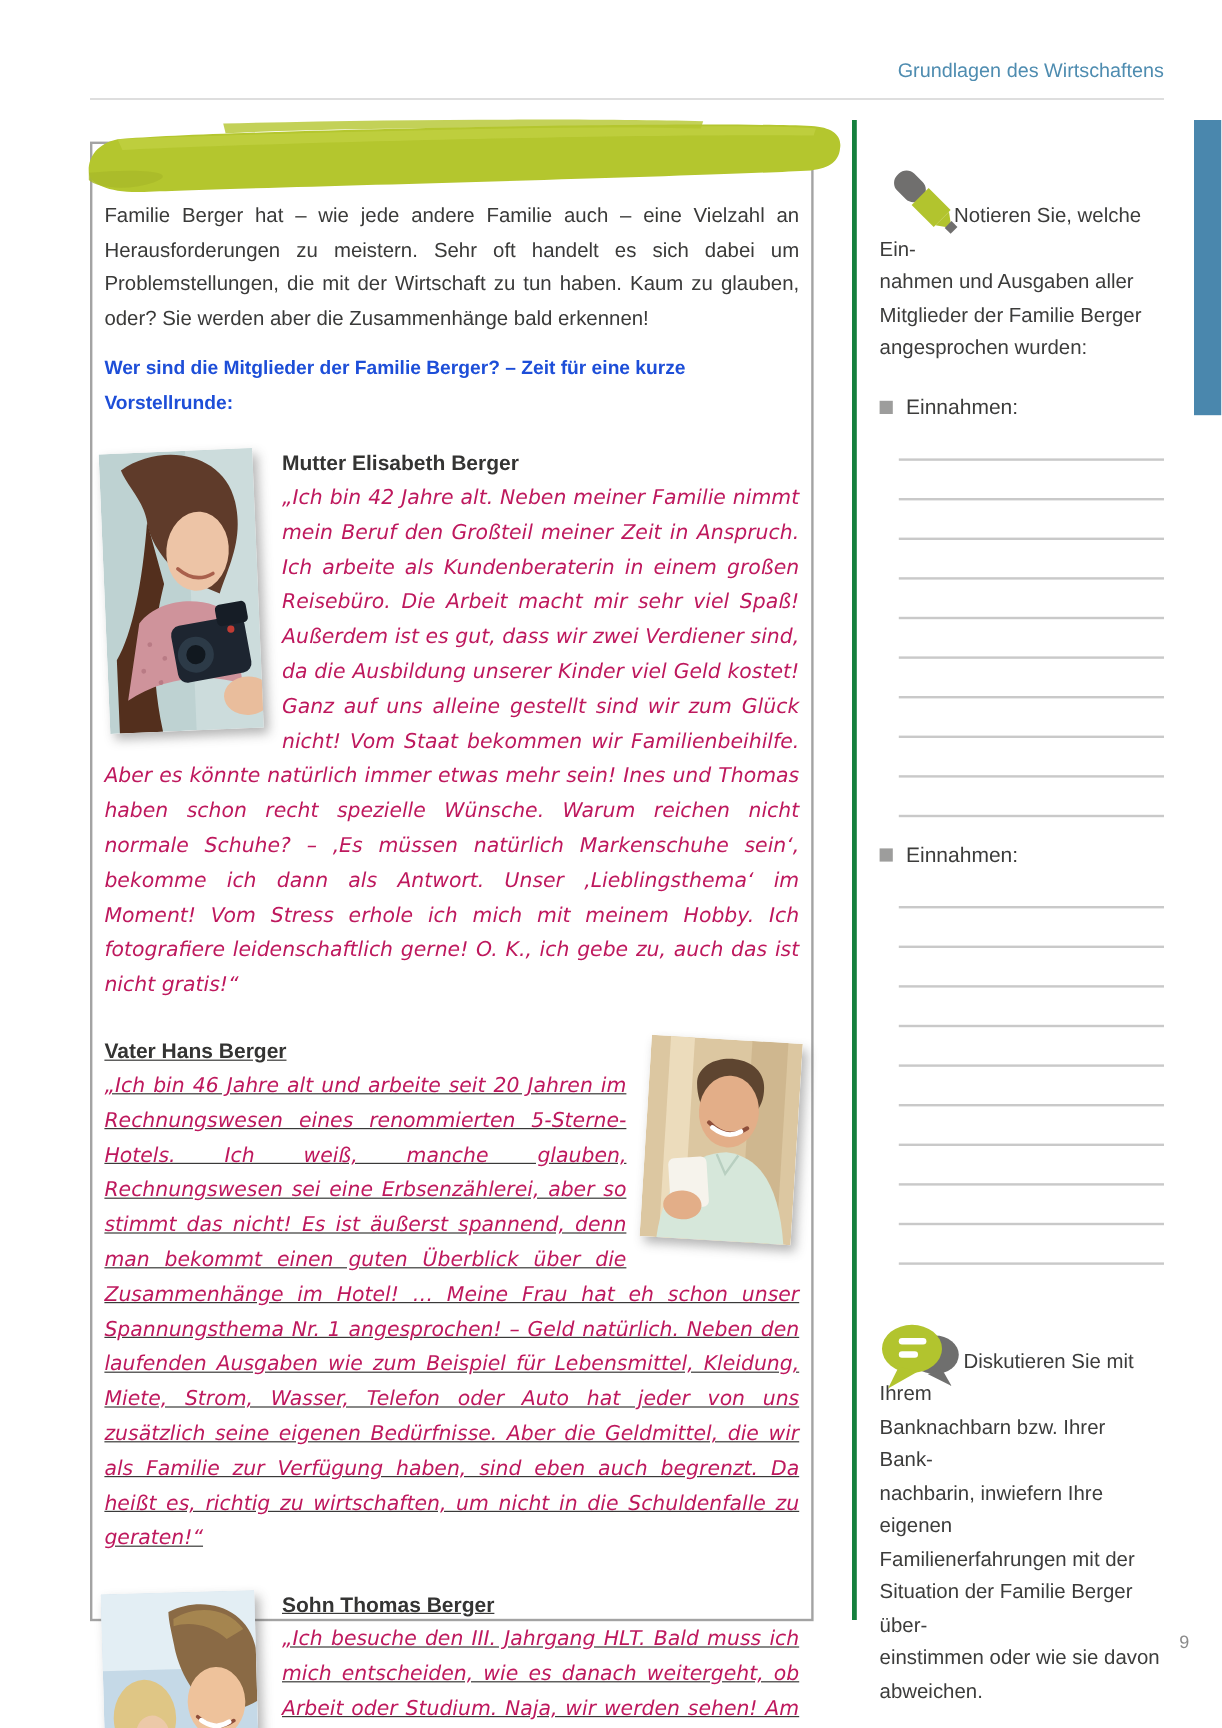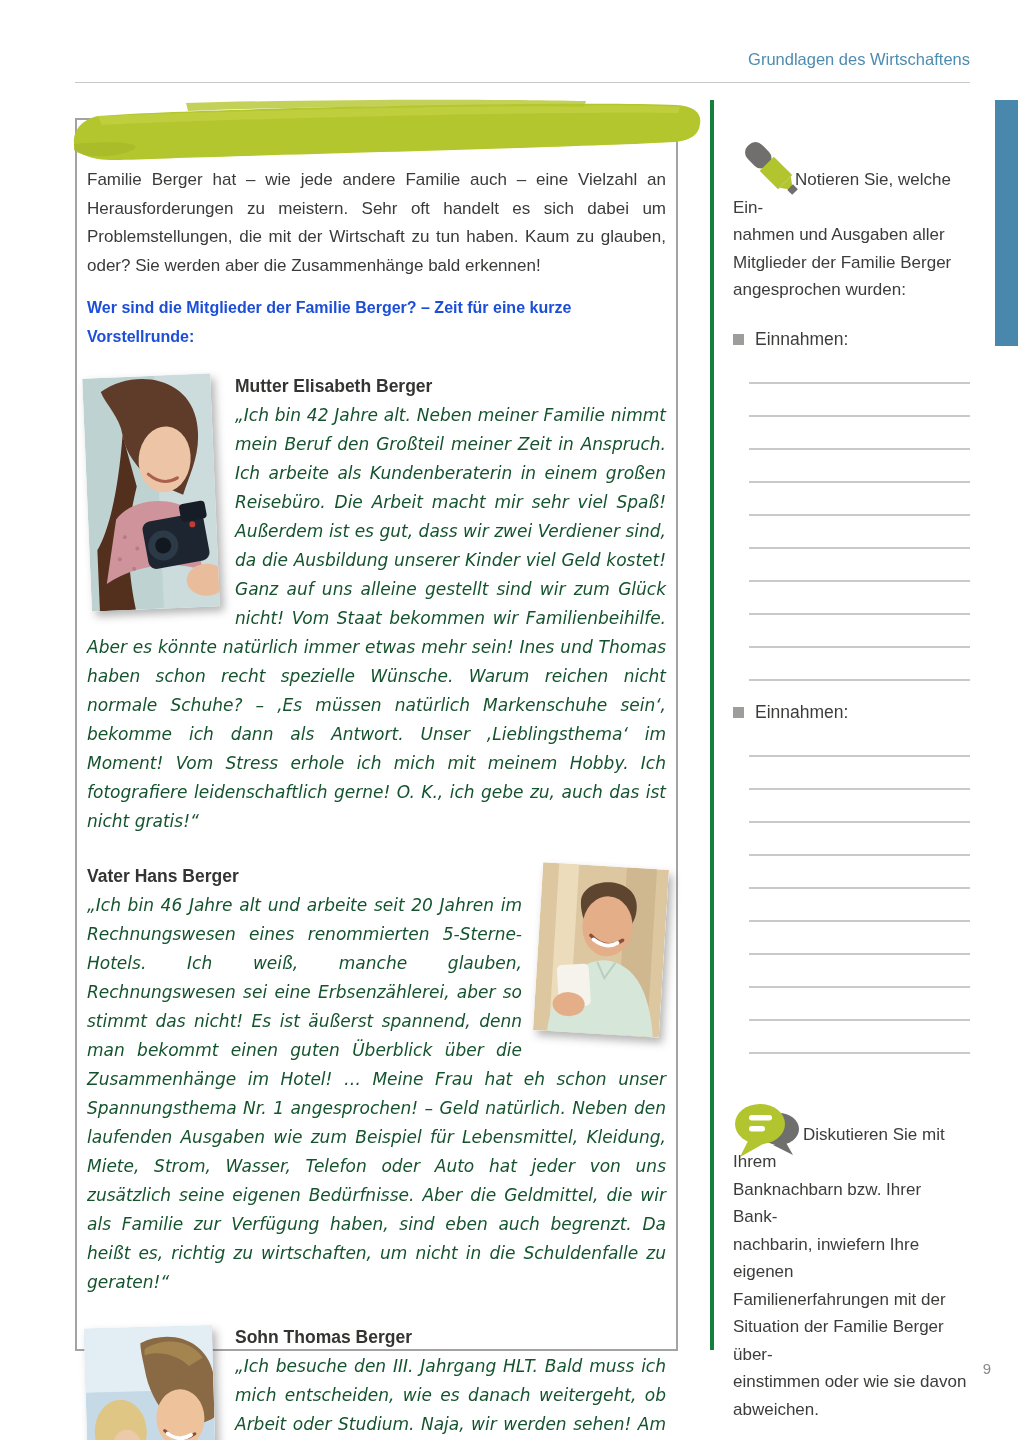--- a/index.html
+++ b/index.html
@@ -15,24 +15,24 @@
                box-sizing:border-box;border:2px solid #a3a3a3;background:#fff;padding:0 10px;}
   .banner{position:absolute;left:66px;top:99px;width:638px;height:66px;z-index:3;}
   .banner svg{display:block;}
   .banner-title{position:absolute;left:0;top:13px;width:100%;text-align:center;
                 color:#ffffff;font-weight:bold;font-size:20px;letter-spacing:.2px;}
 
   .intro{margin:46px 0 0;font-size:17px;line-height:28.5px;text-align:justify;}
   .question{margin:14px 0 0;font-size:16px;line-height:28.5px;font-weight:bold;color:#1d4ed8;}
 
   .member{display:flow-root;margin-top:21px;}
-  .member + .member{margin-top:26px;}
+  .member + .member{margin-top:26px;text-decoration:underline;}
   .member h3{margin:0 0 1px;font-size:17.5px;line-height:28px;font-weight:bold;color:#343433;}
   .member .quote{margin:0;font-size:17px;line-height:29px;text-align:justify;
-                 font-style:italic;font-family:"DejaVu Sans",sans-serif;color:#14532d;}
+                 font-style:italic;font-family:"DejaVu Sans",sans-serif;color:#be185d;}
 
   .photo{box-shadow:4px 5px 9px rgba(60,60,60,.38);background:#fff;}
   .photo svg{display:block;}
   .photo.fl{float:left;margin:4px 20px 6px 0;}
   .photo.fr{float:right;margin:4px 2px 6px 16px;}
   .rot-n2{transform:rotate(-2.4deg);}
   .rot-n1{transform:rotate(-1.6deg);}
   .rot-p3{transform:rotate(3.5deg);}
 
   

